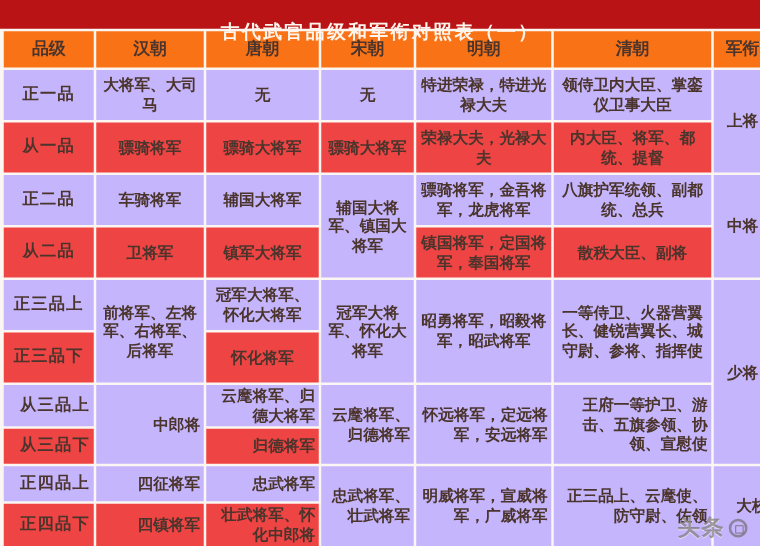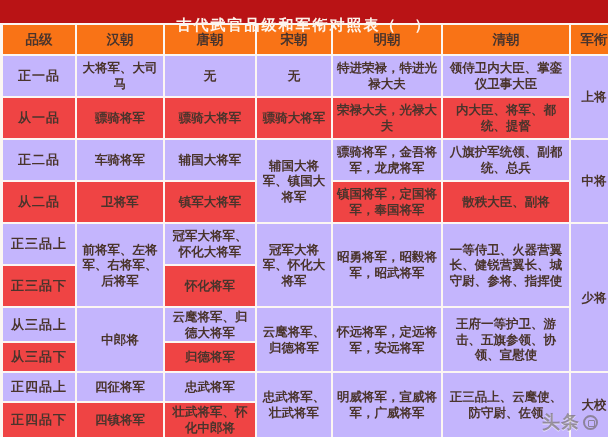--- a/index.html
+++ b/index.html
@@ -25,21 +25,21 @@
     text-align:center;vertical-align:middle;
     padding:1px 3px;line-height:1.25;
     font-size:12.5px;font-weight:600;
     overflow:hidden;
   }
   thead th{background:#f97316;font-size:13.5px;font-weight:bold;height:27px;margin-left:16px;}
   td.light{background:#c4b5fd;}
   td.dark{background:#ef4444;}
   td.rank{font-size:13px;font-weight:bold;letter-spacing:1px;}
   tr.tall td{height:38px;}
-  tr.short td{height:26px;}
+  tr.short td{height:26px;text-align:right;}
   .watermark{
     position:absolute;right:10px;bottom:3px;
     display:flex;align-items:center;gap:3px;
     color:rgba(104,96,92,0.60);
     font-size:18px;font-weight:bold;letter-spacing:1px;
     text-shadow:0 1px 0 rgba(255,255,255,0.55);
     pointer-events:none;
   }
   .wm-logo{
     display:inline-block;width:15px;height:15px;border-radius:50%;

